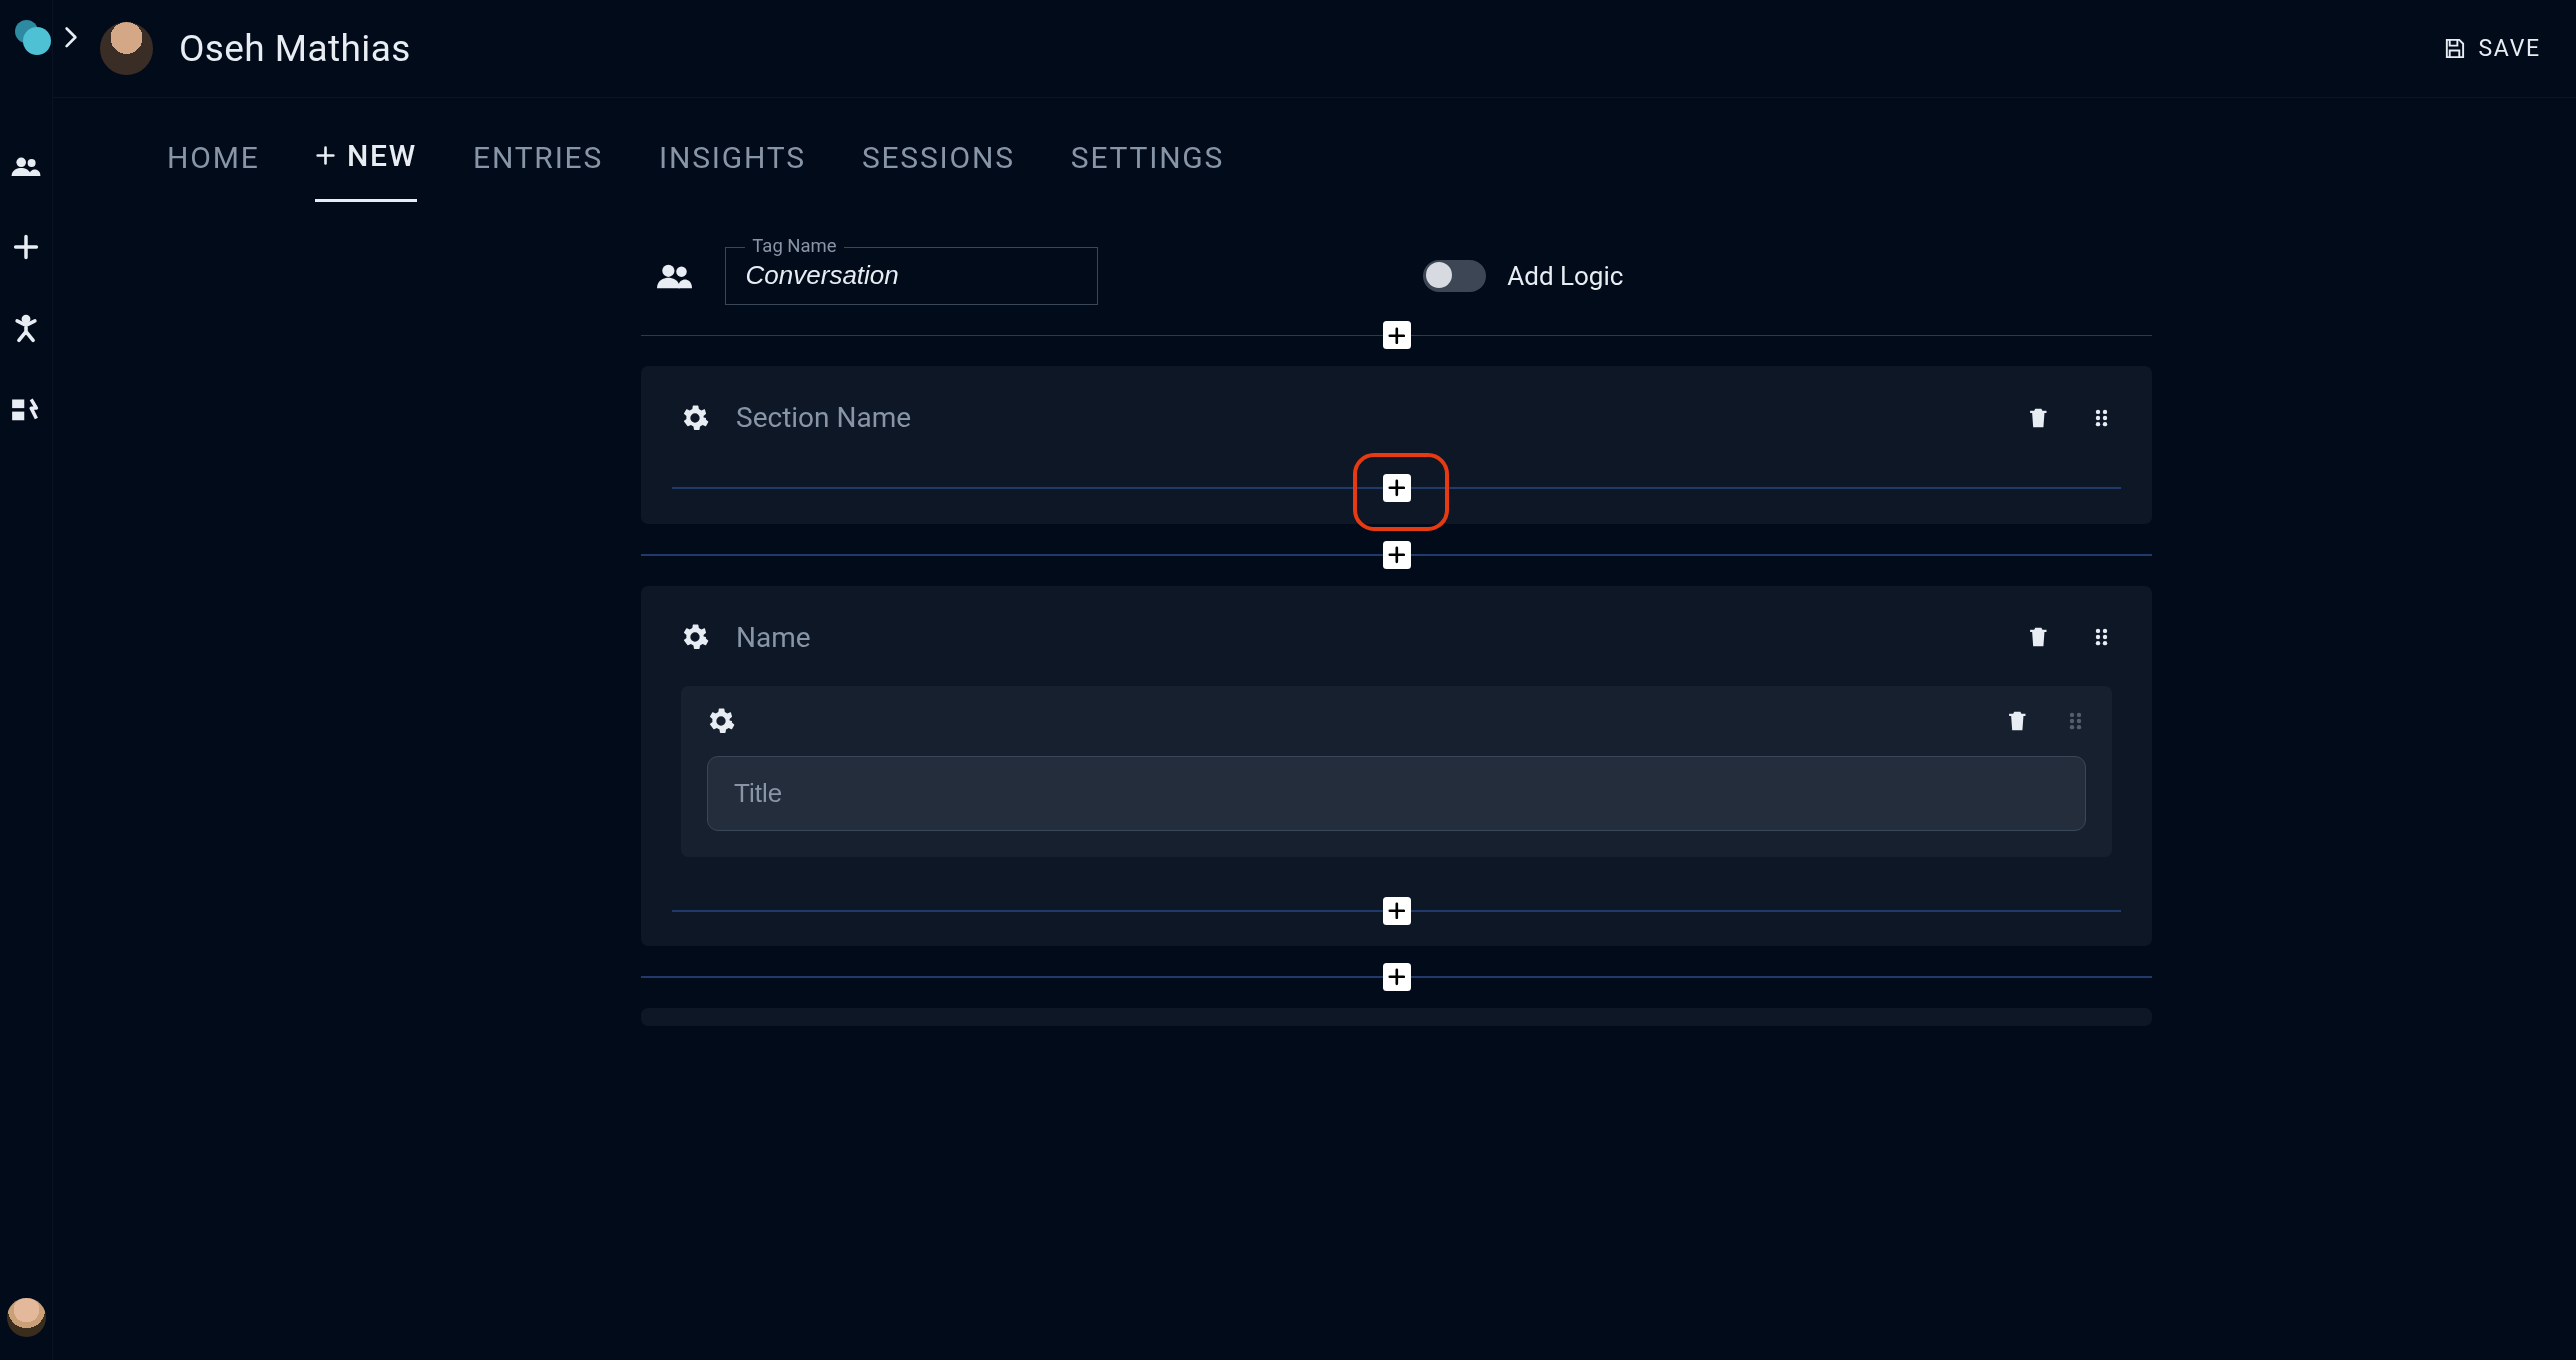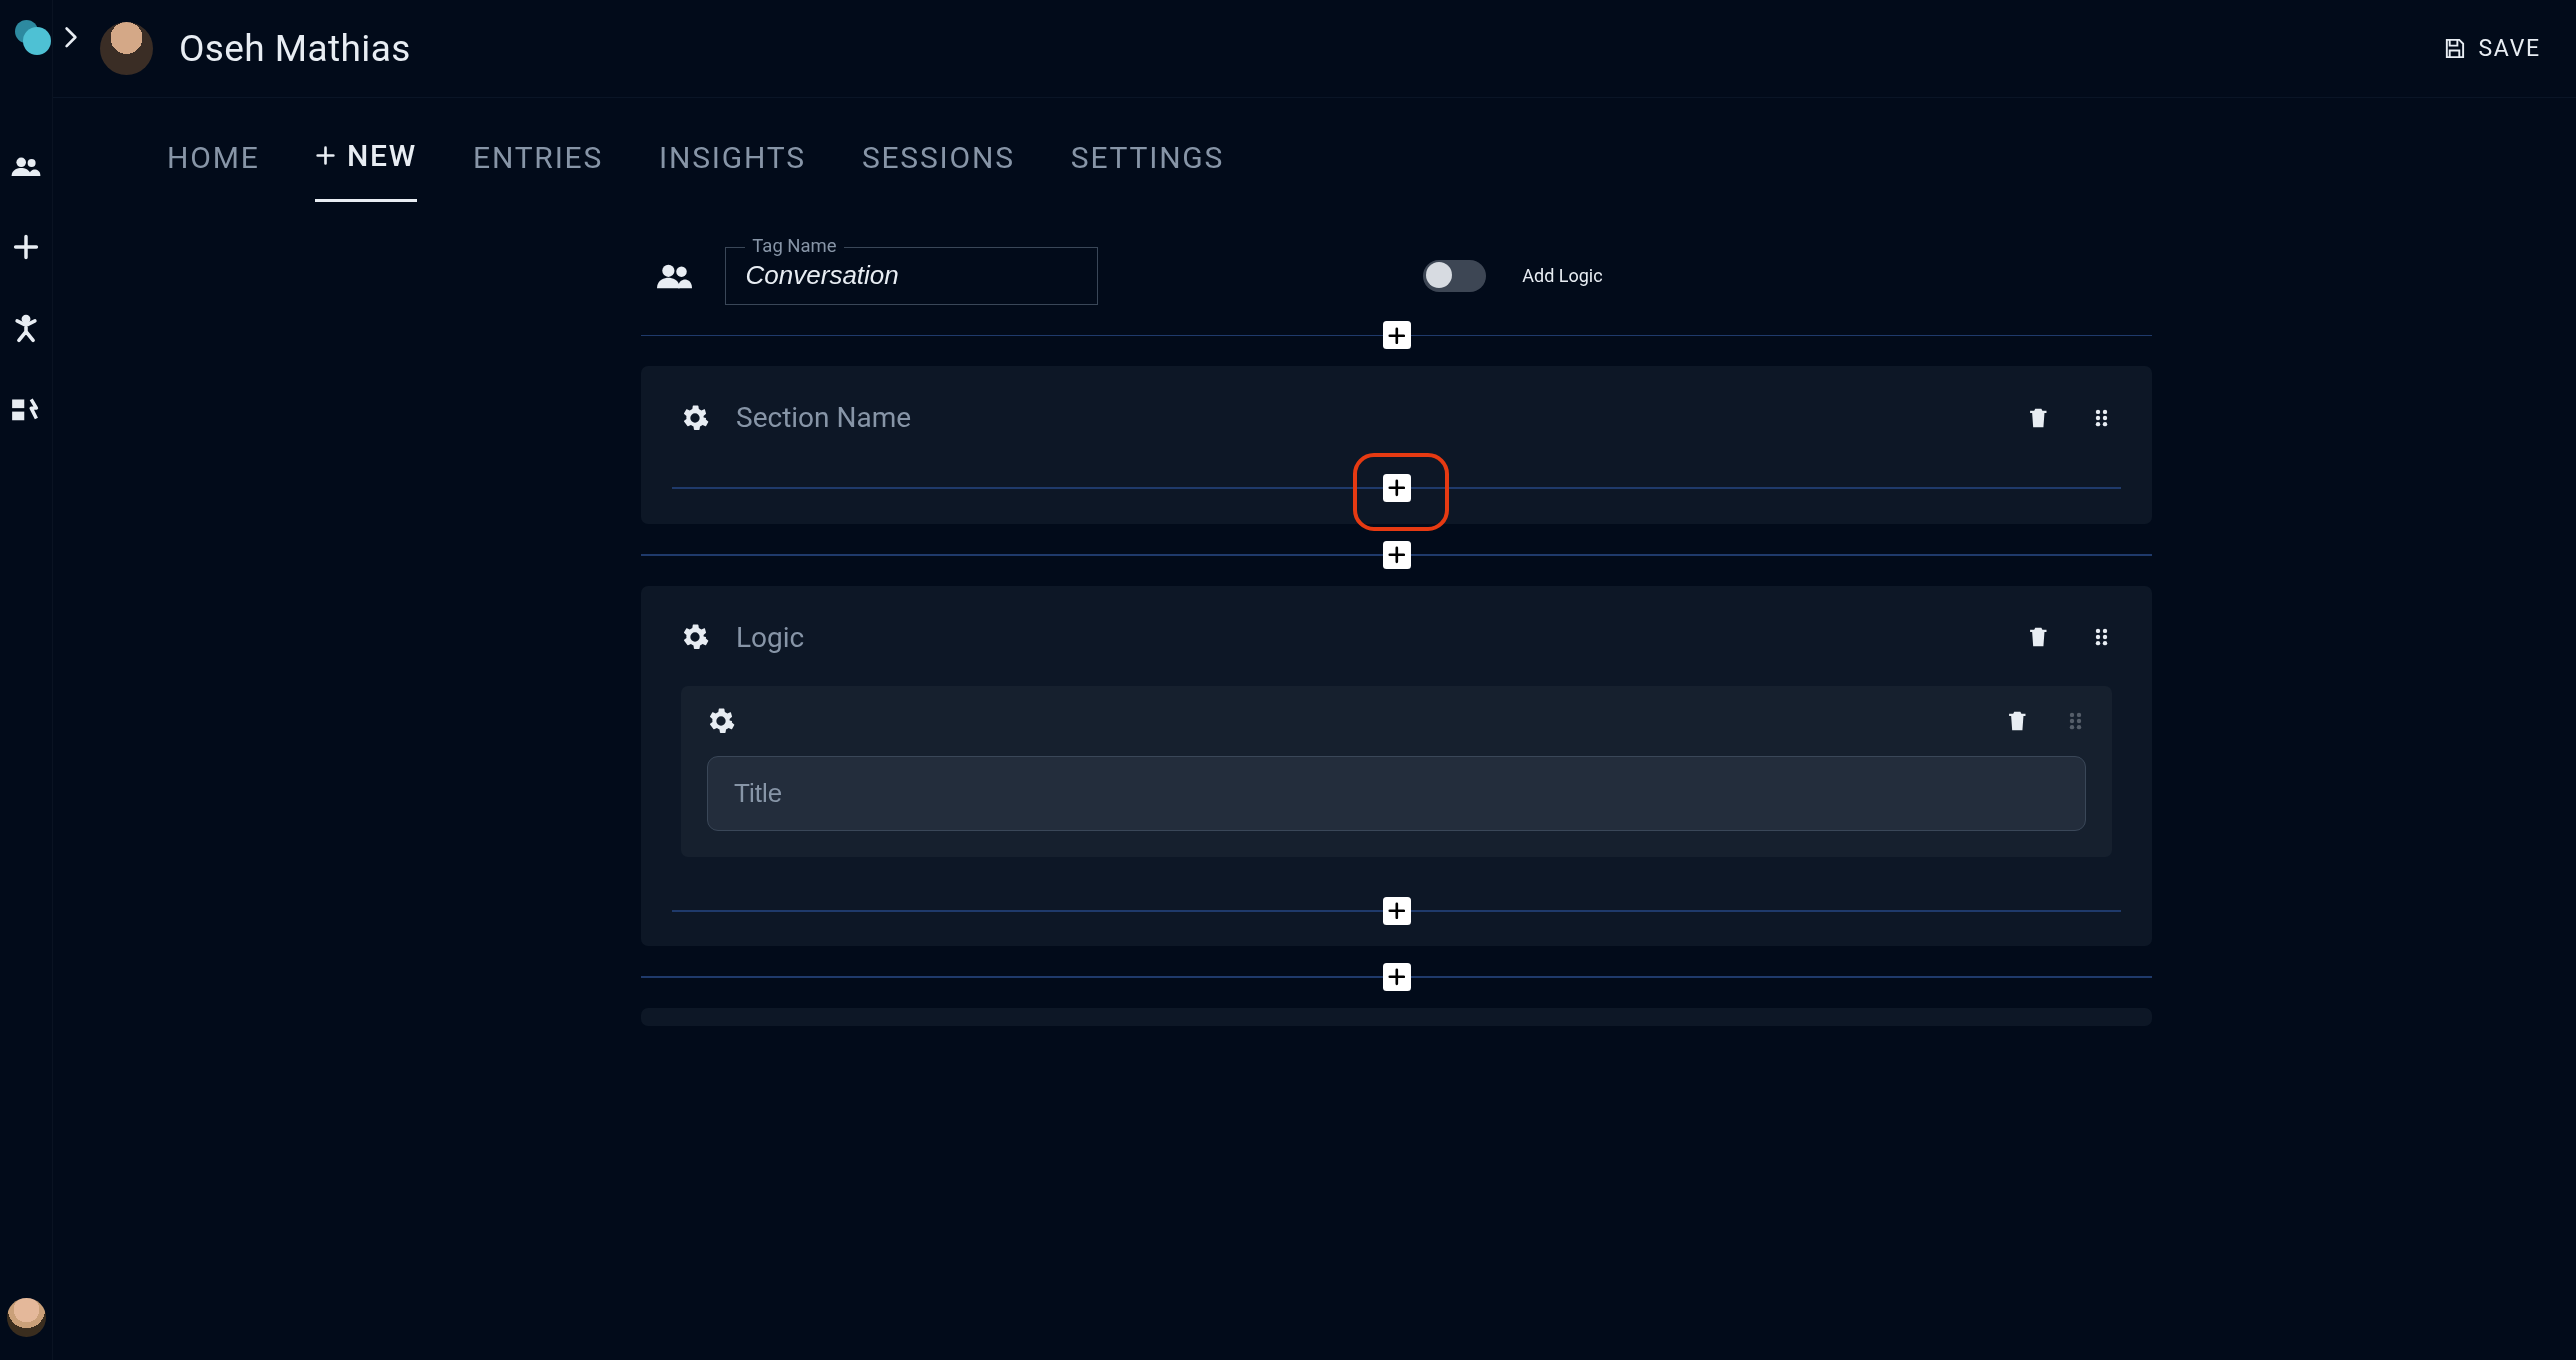--- a/index.html
+++ b/index.html
@@ -114,21 +114,21 @@
   }
   .field-input {
     background: transparent; border:0.9px solid var(--border); border-radius:0;
     color: var(--text); font-size: 26px; padding: 12.3px 19.3px; width: 373px; outline:none;font-style:italic;
   }
   .toggle-wrap { display:flex; align-items:center; gap: 21px; margin-left: 299px; }
   .toggle {
     width: 63px; height: 32px; background: var(--toggle-track); border-radius: 16px; position:relative; cursor:pointer;
   }
   .toggle-knob { width:26px; height:26px; border-radius:50%; background:#d7dbe1; position:absolute; left:2.6px; top:2.6px; }
-  .toggle-label { font-size:18px;margin-left:15px; }
+  .toggle-label { font-size:26px; }
   
   .sep {
     position:relative; height: 1.8px; background: var(--blue-line); margin: 30px 0;
     margin-left: 474px; width: 1511px;
   }
   .sep .plus-chip, .sec-sep .plus-chip {
     position:absolute; left:50%; top:50%; transform:translate(-50%,-50%);
     width: 28px; height: 28px; background:#fff; border-radius:3.5px;
     display:flex; align-items:center; justify-content:center; color:#000; font-weight:bold; font-size:23px;
     cursor:pointer;
@@ -326,21 +326,21 @@
           </div>
         </div>
 
         <div class="card">
           <div class="card-header">
             <span class="icon-btn">
               <svg width="28" height="28" viewBox="0 0 24 24">
                   <path fill="currentColor" d="M12 8a4 4 0 1 0 0 8 4 4 0 0 0 0-8zm9.4 4c0 .4 0 .9-.1 1.3l2 1.6c.2.1.2.4.1.6l-1.9 3.3c-.1.2-.4.3-.6.2l-2.4-1a7.6 7.6 0 0 1-2.2 1.3l-.4 2.5c0 .2-.2.4-.5.4h-3.8c-.2 0-.4-.2-.5-.4l-.4-2.5a7.6 7.6 0 0 1-2.2-1.3l-2.4 1c-.2.1-.5 0-.6-.2L2.6 15c-.1-.2-.1-.5.1-.6l2-1.6c0-.4-.1-.9-.1-1.3s0-.9.1-1.3l-2-1.6c-.2-.1-.2-.4-.1-.6l1.9-3.3c.1-.2.4-.3.6-.2l2.4 1c.7-.5 1.4-1 2.2-1.3l.4-2.5c0-.2.2-.4.5-.4h3.8c.2 0 .4.2.5.4l.4 2.5c.8.3 1.5.8 2.2 1.3l2.4-1c.2-.1.5 0 .6.2L21.4 8c.1.2.1.5-.1.6l-2 1.6c.1.4.1.9.1 1.3z"></path>
                 </svg>
             </span>
-            <span class="title" style="color:var(--text-dim);">Logic</span>
+            <span class="title" style="color:var(--text-dim);">Name</span>
             <div class="actions">
               <span class="icon-btn">
                 <svg width="24.6" height="28" viewBox="0 0 24 24">
                     <path fill="currentColor" d="M6 7h12l-1 14H7L6 7zm3-4h6l1 2h4v2H4V5h4l1-2z"></path>
                   </svg>
               </span>
               <span class="icon-btn">
                 <svg width="21" height="28" viewBox="0 0 24 24">
                     <circle cx="8" cy="5" r="2.5" fill="currentColor"></circle>
                     <circle cx="16" cy="5" r="2.5" fill="currentColor"></circle>

